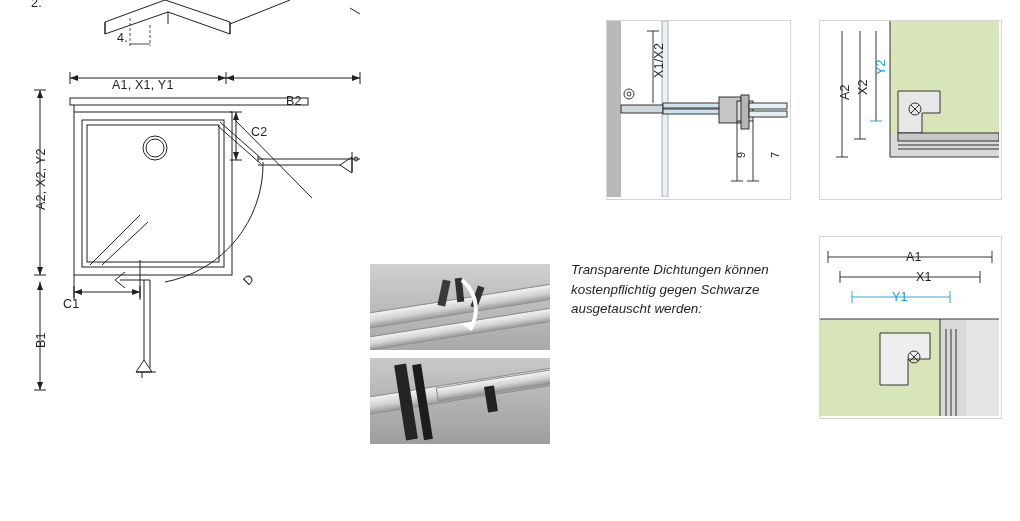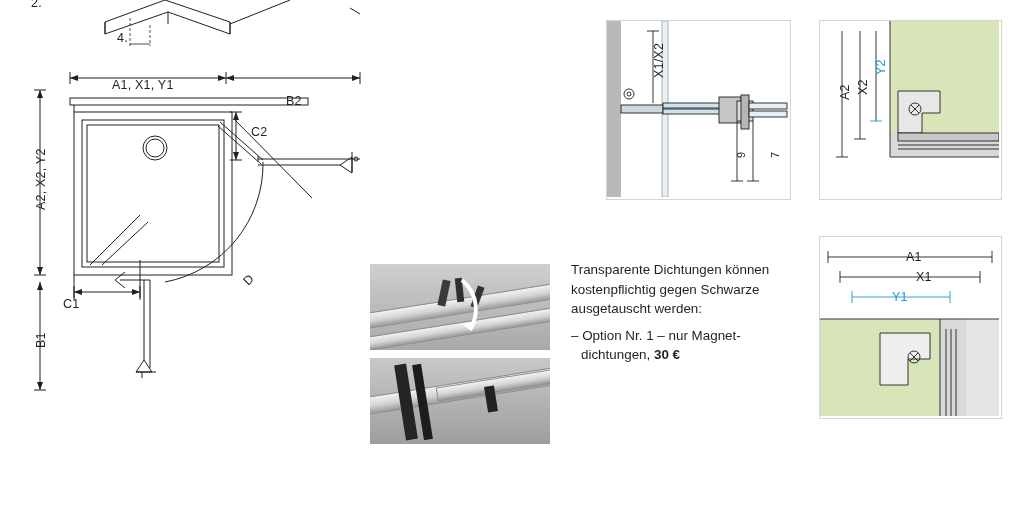--- a/index.html
+++ b/index.html
@@ -36,20 +36,21 @@
 
   
   .textblock {
     position: absolute;
     left: 571px;
     top: 260px;
     width: 218px;
     font-size: 13.4px;
     line-height: 19.6px;
     color: #231f20;
+    font-style: italic;
   }
   .textblock p { margin: 0 0 7px 0; }
   .textblock p.hang {
     padding-left: 10px;
     text-indent: -10px;
   }
   .textblock b { font-weight: bold; }
 
   
   .photo {
@@ -323,18 +324,15 @@
   <div class="photo photo-b">
     <div class="seal-rail" style="left:-10px; top:24px; width:200px; height:16px; transform:rotate(-9deg);"></div>
     <div class="seal-dark" style="left:30px; top:6px; width:12px; height:76px; background:#242424; transform:rotate(-9deg);"></div>
     <div class="seal-dark" style="left:48px; top:6px; width:9px; height:76px; background:#1c1c1c; transform:rotate(-9deg);"></div>
     <div class="seal-rail" style="left:66px; top:20px; width:120px; height:12px; transform:rotate(-9deg);"></div>
     <div class="seal-dark" style="left:116px; top:28px; width:10px; height:26px; background:#222; transform:rotate(-9deg);"></div>
   </div>
 
   <div class="textblock">
     <p>Transparente Dichtungen können kostenpflichtig gegen Schwarze ausgetauscht werden:</p>
-    <p class="hang">
-      <span>– Option Nr. 1 – nur Magnet-dichtungen, </span><b>30 €</b>
-    </p>
   </div>
 
 </div>
 
 </body></html>

